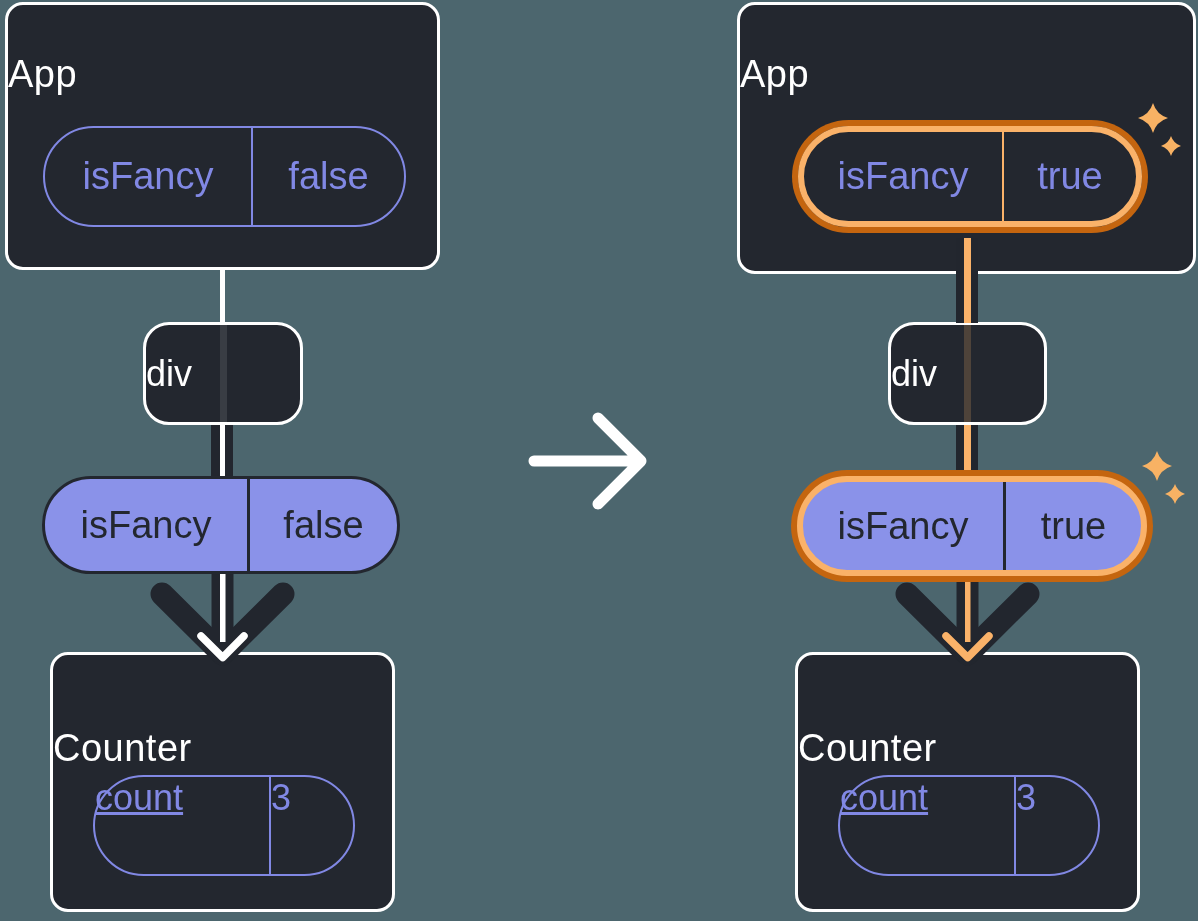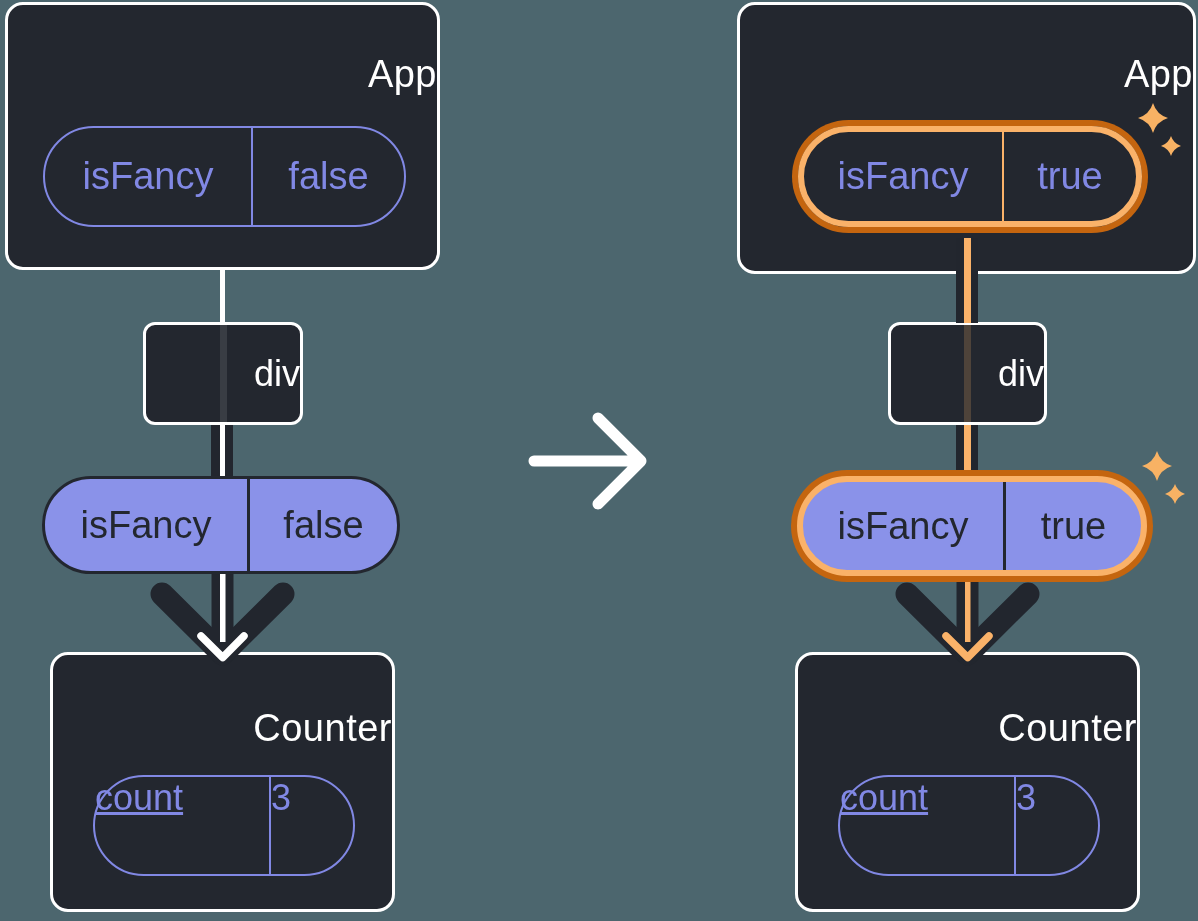--- a/index.html
+++ b/index.html
@@ -21,34 +21,33 @@
   .canvas{
     position:relative;width:1198px;height:921px;
     background:var(--background);overflow:hidden;
   }
   
   .card{
     position:absolute;background:var(--card-bg);
     border:3.5px solid var(--card-border);border-radius:18px;z-index:2;
   }
   .card-title{
-    text-align:right;color:var(--white);font-size:38px;font-weight:400;
+    text-align:left;color:var(--white);font-size:38px;font-weight:400;
     letter-spacing:.5px;
-    padding-left:40px;
   }
   .app-card-l{left:5px;top:2px;width:435px;height:268px;}
   .app-card-r{left:737px;top:2px;width:459px;height:272px;}
   .app-card-l .card-title,.app-card-r .card-title{margin-top:48px;}
   .counter-card-l{left:50px;top:652px;width:345px;height:260px;}
   .counter-card-r{left:795px;top:652px;width:345px;height:260px;}
-  .counter-card-l .card-title,.counter-card-r .card-title{margin-top:52px;}
+  .counter-card-l .card-title,.counter-card-r .card-title{margin-top:72px;}
   .div-node{
     position:absolute;background:var(--card-bg);
-    border:3px solid var(--card-border);border-radius:12px;z-index:2;
-    display:flex;align-items:center;justify-content:flex-end;
+    border:3px solid var(--card-border);border-radius:26px;z-index:2;
+    display:flex;align-items:center;justify-content:flex-start;
     color:var(--white);font-size:36px;
   }
   .div-node-l{left:143px;top:322px;width:160px;height:103px;}
   .div-node-r{left:888px;top:322px;width:159px;height:103px;}
   .div-stripe{
     position:absolute;top:0;bottom:0;left:50%;width:7px;margin-left:-3.5px;
   }
   .div-stripe-l{background:rgba(255,255,255,0.10);}
   .div-stripe-r{background:rgba(250,178,105,0.20);}
   .div-label{position:relative;z-index:1;}

